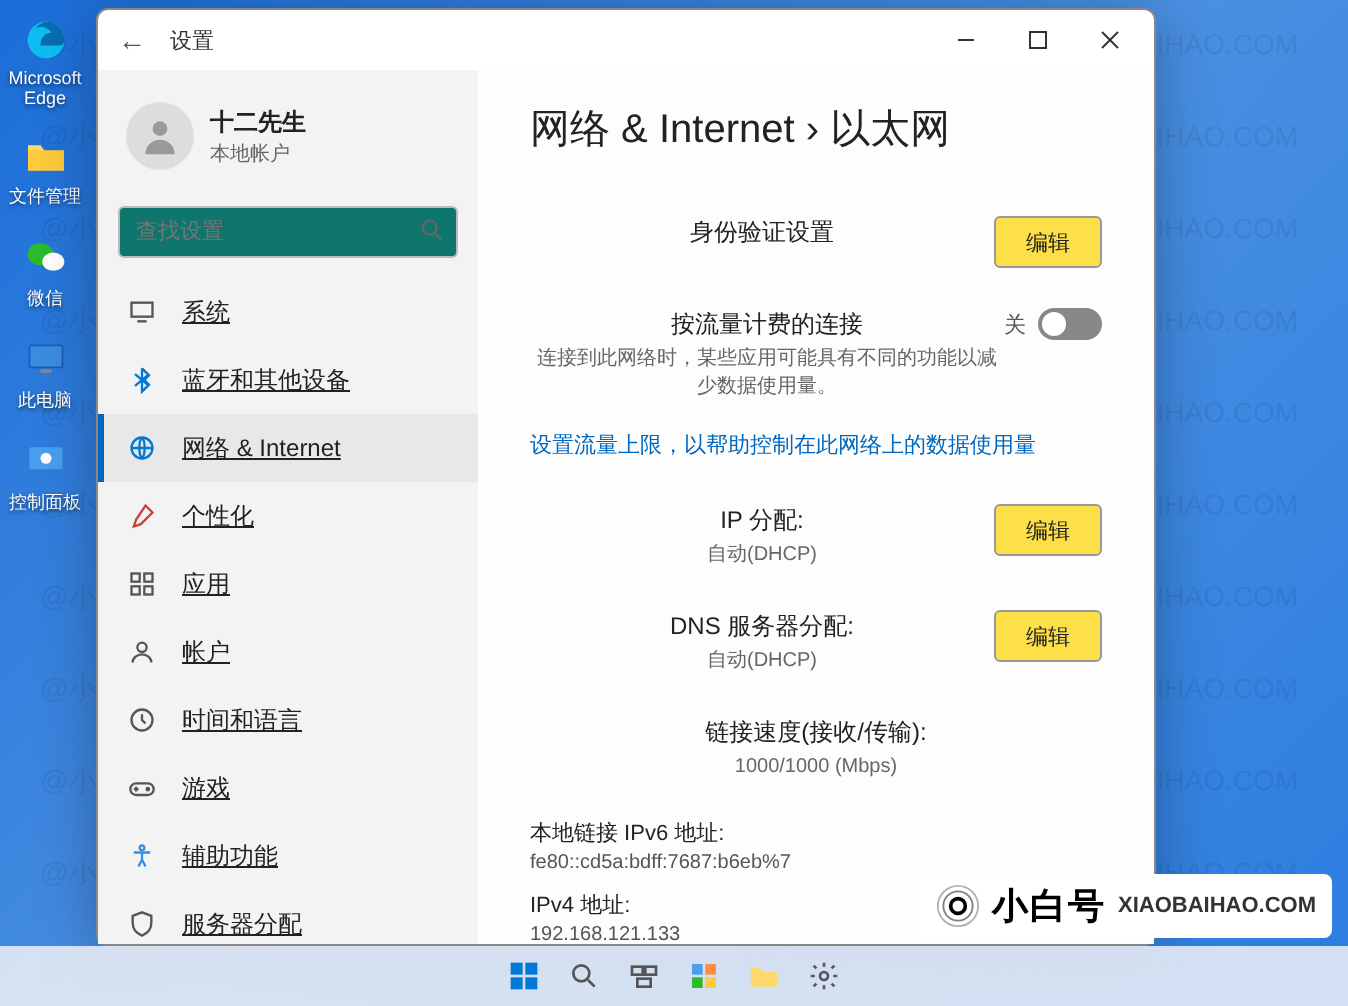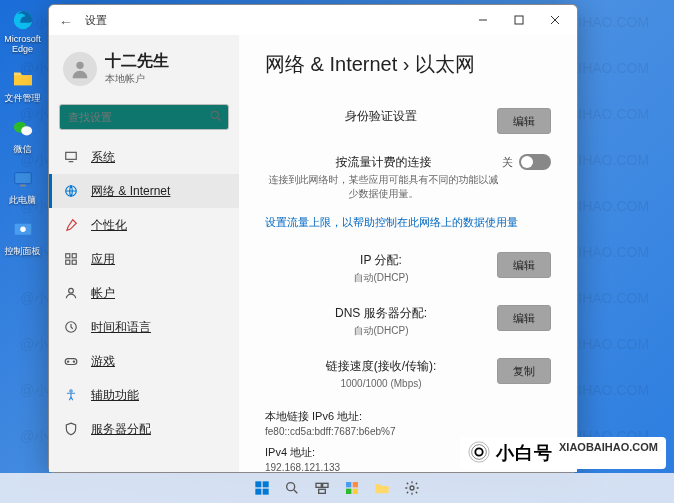--- a/index.html
+++ b/index.html
@@ -18,51 +18,51 @@
   .titlebar .title { font-size: 11px; color: #333; margin-left: 6px; flex: 1; }
   .winbtn { width: 36px; height: 24px; display: flex; align-items: center; justify-content: center; font-size: 11px; color: #333; }
   .winbtn svg { stroke: #333; }
 
   .body { flex: 1; display: flex; overflow: hidden; }
 
   
   .sidebar { width: 190px; background: #f3f3f3; padding: 10px 0; overflow-y: auto; }
   .user { display: flex; align-items: center; padding: 6px 14px 14px; }
   .avatar { width: 34px; height: 34px; border-radius: 50%; background: #ddd; display: flex; align-items: center; justify-content: center; margin-right: 8px; }
-  .user .name { font-size: 16px; font-weight: 600; color: #222; }
+  .user .name { font-size: 12px; font-weight: 600; color: #222; }
   .user .sub { font-size: 10px; color: #666; }
   .searchbox { margin: 4px 10px 10px; position: relative; }
   .searchbox input { width: 100%; height: 26px; border: 1px solid #bbb; border-radius: 3px; background: #0f766e; padding: 0 26px 0 8px; font-size: 11px; }
   .searchbox .sicon { position: absolute; right: 6px; top: 5px; color: #666; }
   .nav-item { display: flex; align-items: center; height: 34px; padding: 0 14px; font-size: 12px; color: #222; cursor: pointer; text-decoration: underline; }
   .nav-item.active { background: #e8e8e8; border-left: 3px solid #0067c0; padding-left: 11px; }
   .nav-item .nic { width: 16px; height: 16px; margin-right: 12px; display: flex; align-items: center; justify-content: center; }
 
   
   .main { flex: 1; padding: 16px 26px; overflow-y: auto; background: #fdfdfd; }
   .breadcrumb { font-size: 20px; color: #222; margin-bottom: 20px; }
   .row { display: flex; align-items: flex-start; padding: 10px 0; text-align: center; }
   .row .left { flex: 1; }
   .row .h { font-size: 12px; color: #222; font-weight: 500; }
   .row .d { font-size: 10px; color: #666; margin-top: 2px; line-height: 1.4; }
-  .btn { min-width: 54px; height: 26px; background: #a3a3a3; border: 1px solid #999; border-radius: 3px; font-size: 11px; color: #222; display: flex; align-items: center; justify-content: center; cursor: pointer; }
+  .btn { min-width: 54px; height: 26px; background: #fde047; border: 1px solid #999; border-radius: 3px; font-size: 11px; color: #222; display: flex; align-items: center; justify-content: center; cursor: pointer; }
   .toggle { display: flex; align-items: center; gap: 6px; }
   .toggle .lbl { font-size: 11px; color: #555; }
   .switch { width: 32px; height: 16px; border-radius: 8px; background: #888; position: relative; }
   .switch::after { content: ""; position: absolute; left: 2px; top: 2px; width: 12px; height: 12px; border-radius: 50%; background: #fff; }
   .link { font-size: 11px; color: #0067c0; cursor: pointer; margin: 4px 0 12px; display: block; }
   .info { font-size: 11px; color: #222; margin-top: 8px; }
   .info .v { font-size: 10px; color: #555; margin-top: 2px; }
 
   
   .taskbar { position: absolute; bottom: 0; left: 0; right: 0; height: 30px; background: rgba(230,235,245,0.9); display: flex; align-items: center; justify-content: center; gap: 10px; }
   .tb-icon { width: 20px; height: 20px; display: flex; align-items: center; justify-content: center; }
 
   
-  .brand { position: absolute; right: 8px; bottom: 34px; background: #fff; border-radius: 4px; padding: 4px 8px; display: flex; gap: 6px; font-weight: 700; }
+  .brand { position: absolute; right: 8px; bottom: 34px; background: #fff; border-radius: 4px; padding: 4px 8px; display: flex; align-items: center; gap: 6px; font-weight: 700; }
   .brand .big { font-size: 18px; letter-spacing: 1px; }
   .brand .url { font-size: 11px; color: #333; }
   .brand .ring { width: 22px; height: 22px; }
 
   
   .wm { position: absolute; inset: 0; pointer-events: none; opacity: 0.07; display: flex; flex-wrap: wrap; align-content: flex-start; overflow: hidden; }
   .wm span { font-size: 14px; color: #000; padding: 14px 20px; white-space: nowrap; }
 </style>
 </head>
 <body>
@@ -198,20 +198,28 @@
 
       <div class="nav-item">
           <span class="nic">
             <svg width="14" height="14" viewBox="0 0 24 24" fill="none" stroke="#555" stroke-width="2">
               <rect x="3" y="4" width="18" height="12"></rect>
               <line x1="8" y1="20" x2="16" y2="20"></line>
             </svg>
           </span>
           <span>系统</span>
         </div>
+      <div class="nav-item">
+          <span class="nic">
+            <svg width="14" height="14" viewBox="0 0 24 24" fill="#0078d4">
+              <path d="M12 2l6 6-4 4 4 4-6 6V2M6 7l12 10M6 17l12-10" stroke="#0078d4" fill="none" stroke-width="2"></path>
+            </svg>
+          </span>
+          <span>蓝牙和其他设备</span>
+        </div>
       <div class="nav-item active">
           <span class="nic">
             <svg width="14" height="14" viewBox="0 0 24 24" fill="none" stroke="#0078d4" stroke-width="2">
               <circle cx="12" cy="12" r="9"></circle>
               <path d="M3 12h18M12 3c3 3 3 15 0 18M12 3c-3 3-3 15 0 18"></path>
             </svg>
           </span>
           <span>网络 &amp; Internet</span>
         </div>
       <div class="nav-item">
@@ -322,21 +330,20 @@
           <div class="d">自动(DHCP)</div>
         </div>
         <div class="btn">编辑</div>
       </div>
 
       <div class="row">
         <div class="left">
           <div class="h">链接速度(接收/传输):</div>
           <div class="d">1000/1000 (Mbps)</div>
         </div>
-        <div class="btn">复制</div>
       </div>
 
       <div class="info">
         <div>本地链接 IPv6 地址:</div>
         <div class="v">fe80::cd5a:bdff:7687:b6eb%7</div>
       </div>
       <div class="info">
         <div>IPv4 地址:</div>
         <div class="v">192.168.121.133</div>
       </div>

